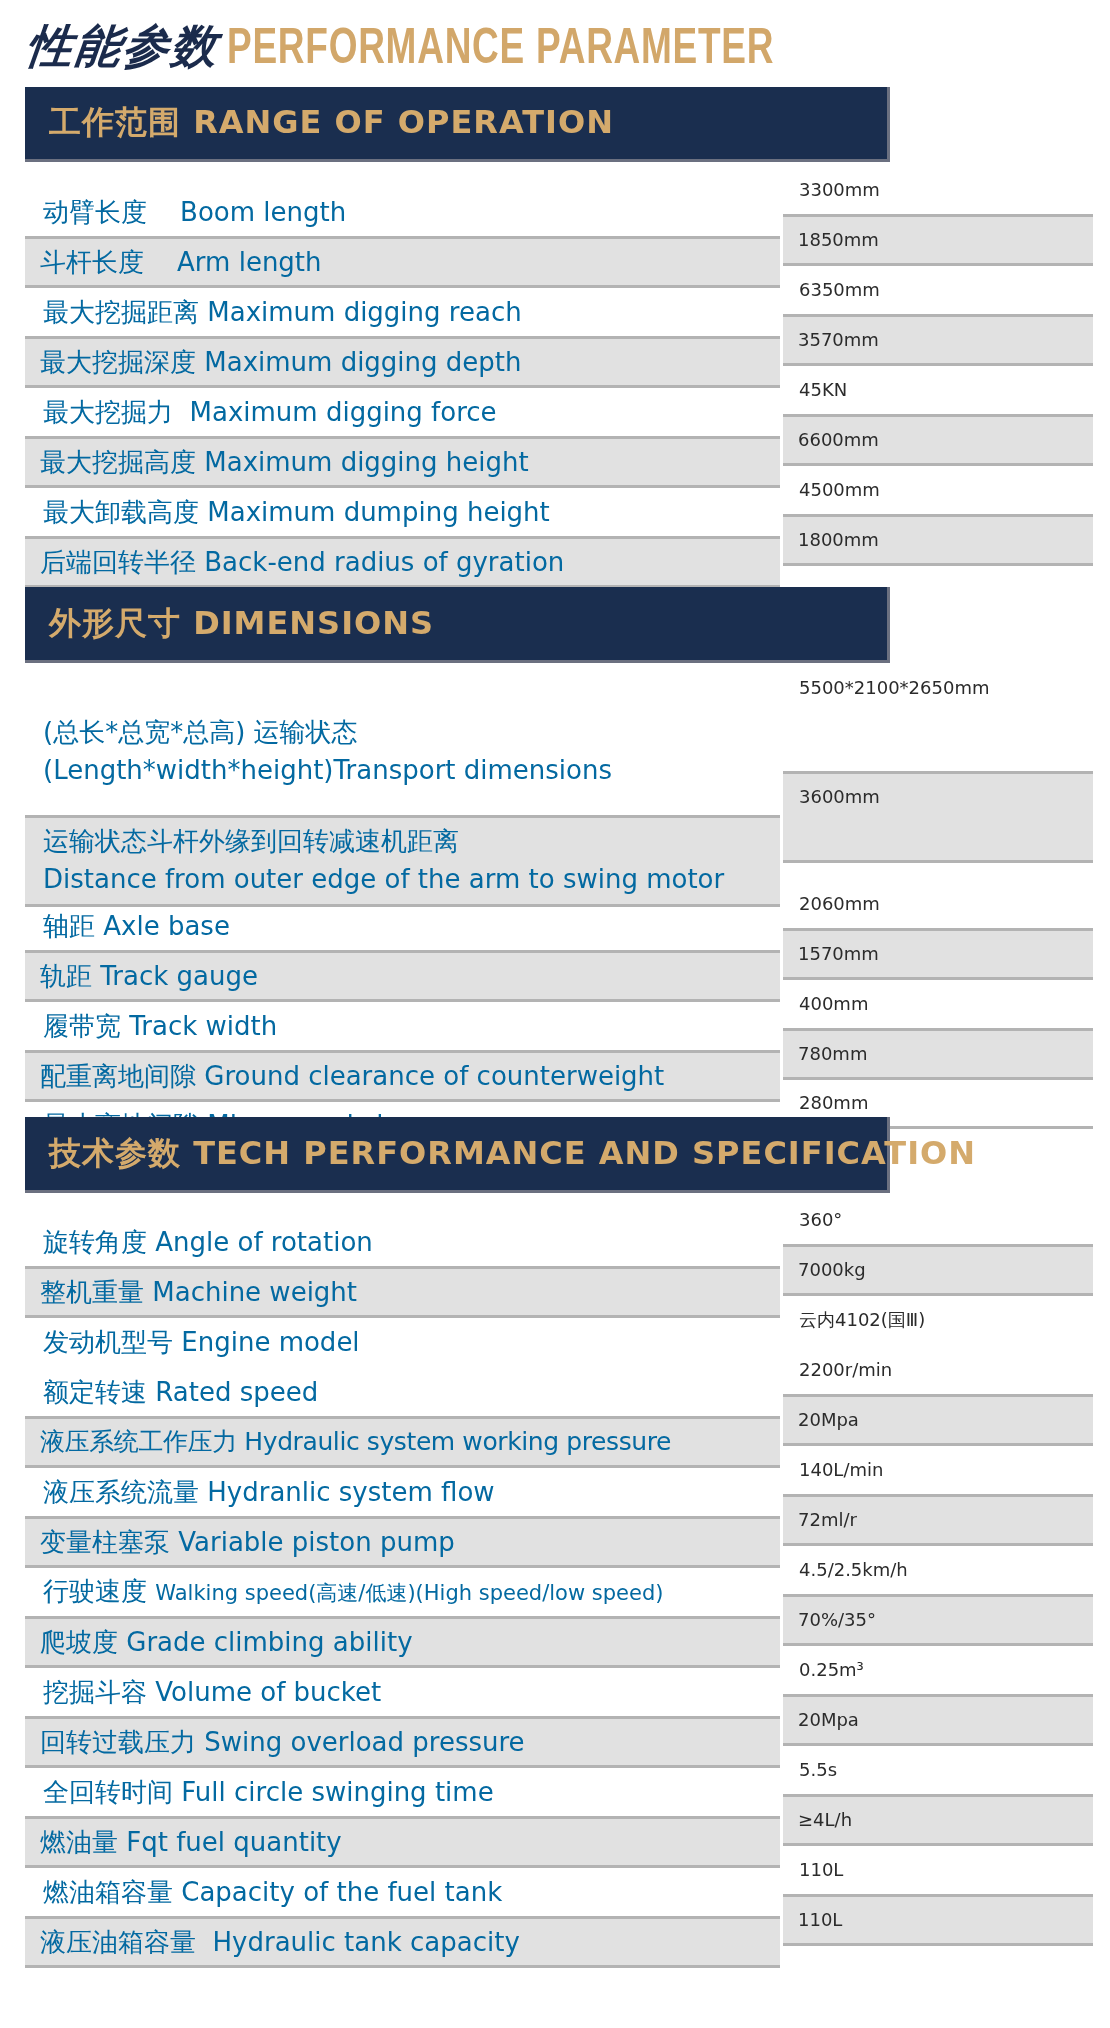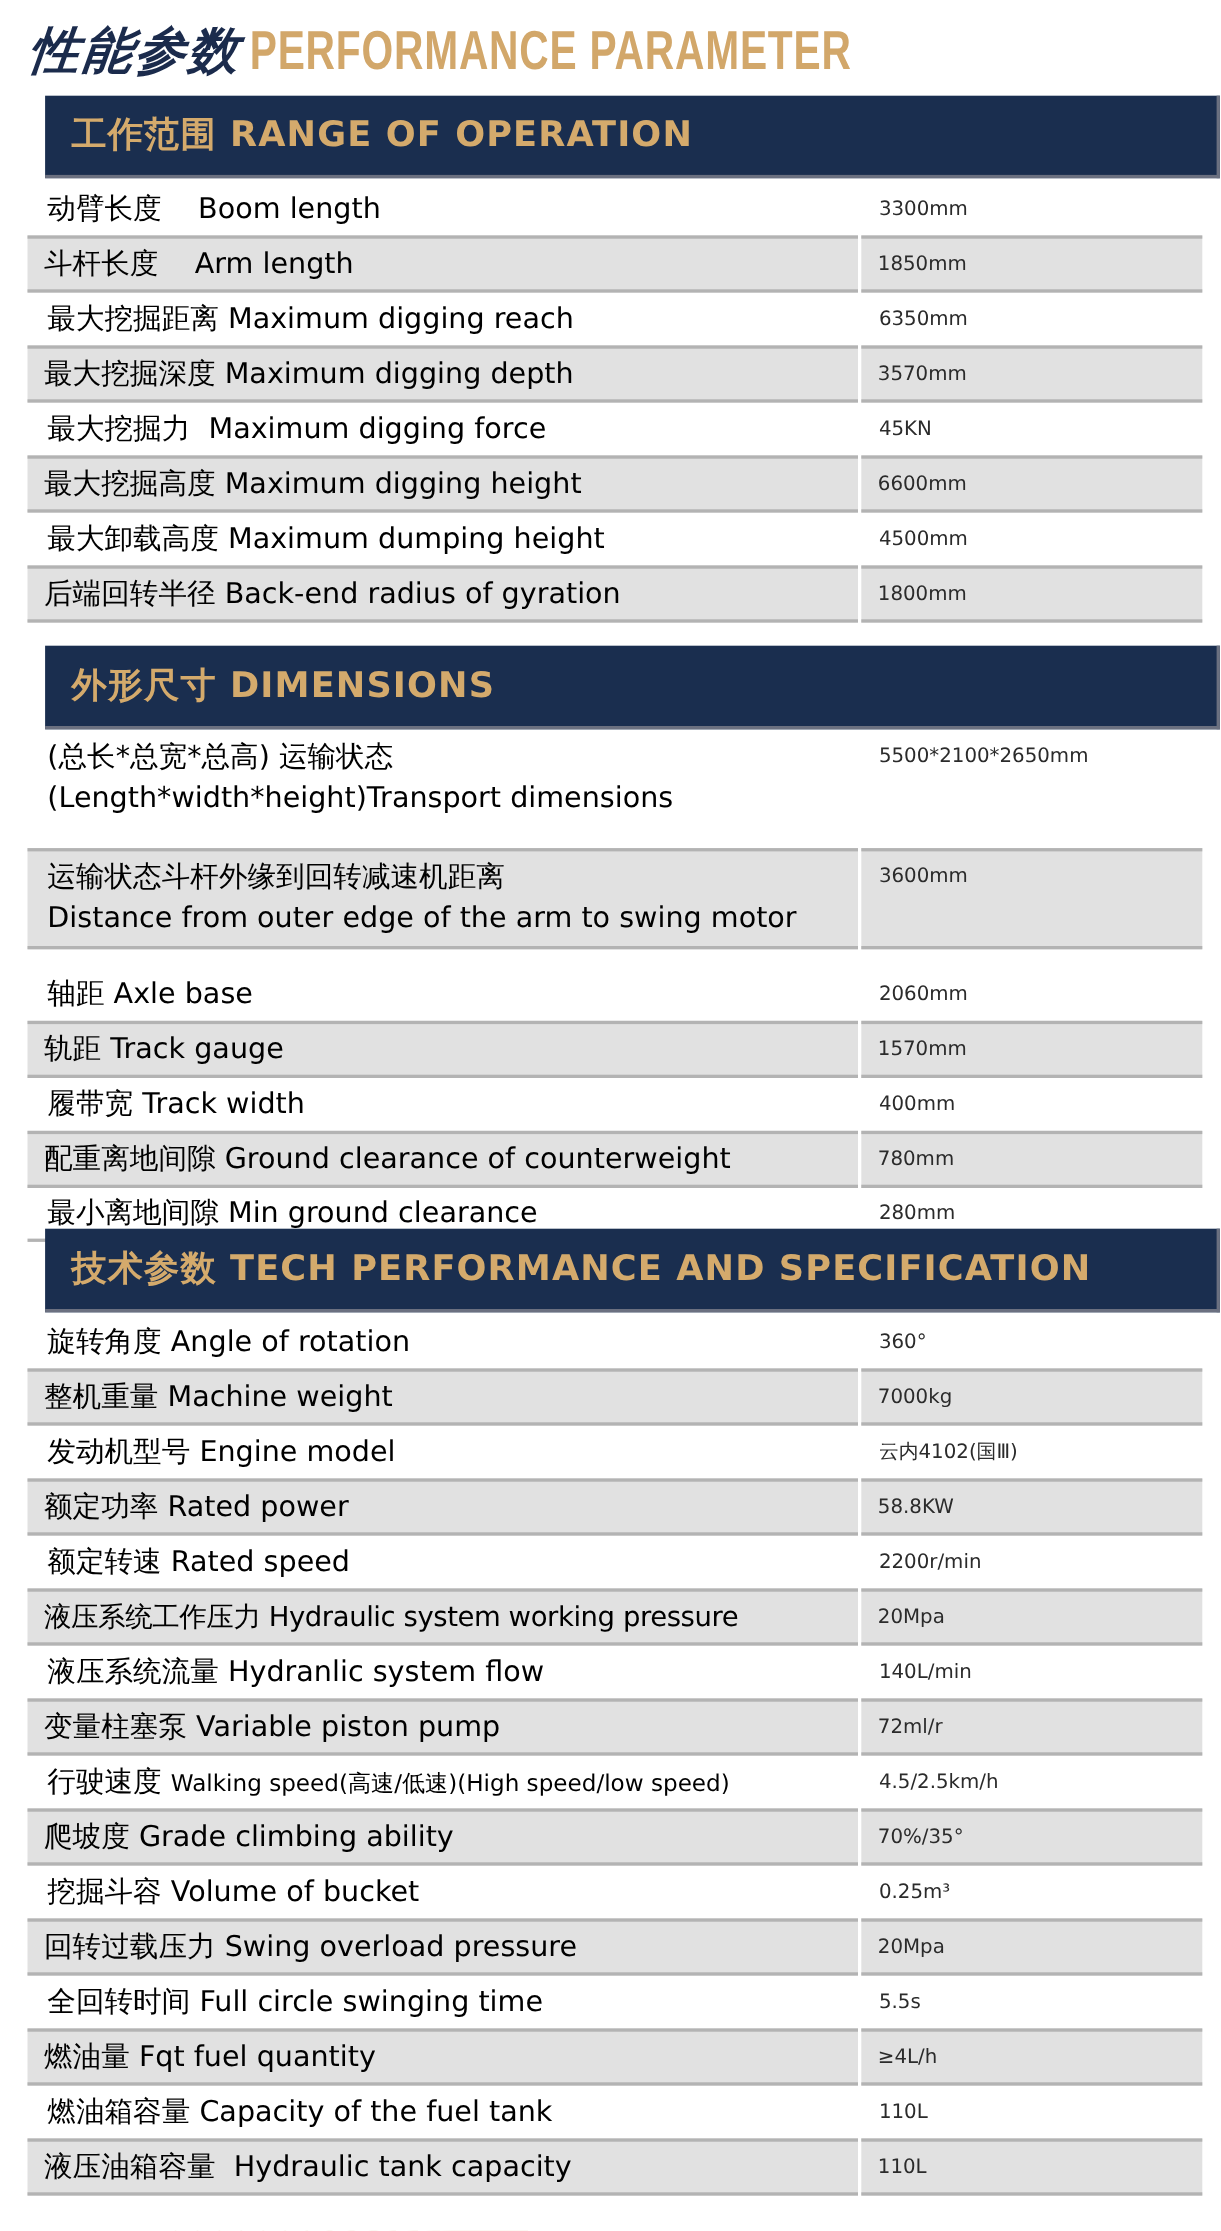--- a/index.html
+++ b/index.html
@@ -3,26 +3,26 @@
 <meta charset="utf-8">
 <style>
   * { box-sizing: border-box; margin: 0; padding: 0; }
   html, body { width: 1110px; height: 2028px; background: #ffffff; overflow: hidden; }
   body { position: relative; font-family: "DejaVu Sans", "Liberation Sans", sans-serif; color: #2a2a2a; }
 
   .title { position: absolute; left: 27px; top: 20px; height: 52px; display: flex; align-items: flex-end; white-space: nowrap; }
   .title-cn { font-family: "DejaVu Sans", sans-serif; font-weight: bold; font-style: italic; font-size: 46px; color: #1b2b4c; letter-spacing: 2px; line-height: 52px; transform: skewX(-6deg); }
   .title-en { font-family: "Liberation Sans", sans-serif; font-weight: bold; font-size: 50px; color: #d2a76a; line-height: 52px; margin-left: 8px; transform: scaleX(0.74); transform-origin: left center; letter-spacing: 1px; }
 
-  .section-header { position: absolute; left: 25px; width: 1068px; background: #1a2e4f; border-bottom: 3px solid #6b7080; border-right: 3px solid #6b7080; display: flex; align-items: center; padding-left: 24px; margin-left: 16px; }
+  .section-header { position: absolute; left: 25px; width: 865px; background: #1a2e4f; border-bottom: 3px solid #6b7080; border-right: 3px solid #6b7080; display: flex; align-items: center; padding-left: 24px; }
   .section-header span { color: #d4aa6c; font-weight: bold; font-size: 32px; letter-spacing: 1px; font-family: "DejaVu Sans", sans-serif; white-space: nowrap; }
 
   .rows { position: absolute; left: 25px; width: 1068px; }
   .row { position: relative; display: flex; width: 100%; }
-  .row .label { width: 755px; padding-left: 18px; font-size: 26px; line-height: 38px; color: #000000; white-space: nowrap; overflow: hidden; }
+  .row .label { width: 755px; padding-left: 18px; font-size: 26px; line-height: 38px; color: #0369a1; white-space: nowrap; overflow: hidden; margin-top: 44px; }
   .row .value { flex: 1; padding-left: 16px; margin-left: 3px; font-size: 18px; line-height: 38px; color: #2b2b2b; white-space: nowrap; }
   .row.single { height: 50px; align-items: center; }
   .row.double { height: 108px; align-items: flex-start; padding-top: 6px; }
   .row.double .label { white-space: normal; line-height: 38px; }
   .row.grey .label, .row.grey .value { background: #e1e1e1; border-top: 3px solid #b3b3b3; border-bottom: 3px solid #b3b3b3; }
   .row.grey.single .label, .row.grey.single .value { height: 52px; display: flex; align-items: center; padding-left: 15px; }
   .row.grey.double { padding-top: 0; }
   .row.grey.double .label, .row.grey.double .value { height: 92px; padding-top: 4px; }
   .row .label .small { font-size: 21px; }
 
@@ -122,24 +122,20 @@
       <div class="label">旋转角度 Angle of rotation</div>
       <div class="value">360°</div>
     </div>
   <div class="row single grey">
       <div class="label">整机重量 Machine weight</div>
       <div class="value">7000kg</div>
     </div>
   <div class="row single">
       <div class="label">发动机型号 Engine model</div>
       <div class="value">云内4102(国Ⅲ)</div>
-    </div>
-  <div class="row single grey">
-      <div class="label">额定功率 Rated power</div>
-      <div class="value">58.8KW</div>
     </div>
   <div class="row single">
       <div class="label">额定转速 Rated speed</div>
       <div class="value">2200r/min</div>
     </div>
   <div class="row single grey">
       <div class="label" style="font-size:25px;letter-spacing:-0.4px">液压系统工作压力 Hydraulic system working pressure</div>
       <div class="value">20Mpa</div>
     </div>
   <div class="row single">

